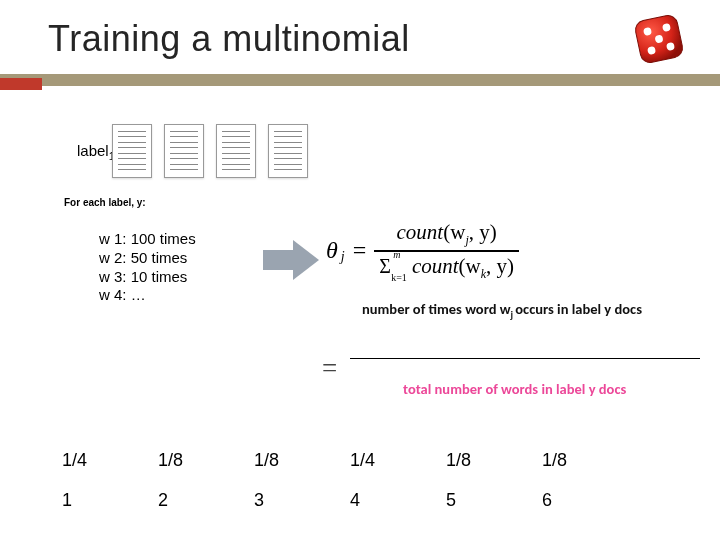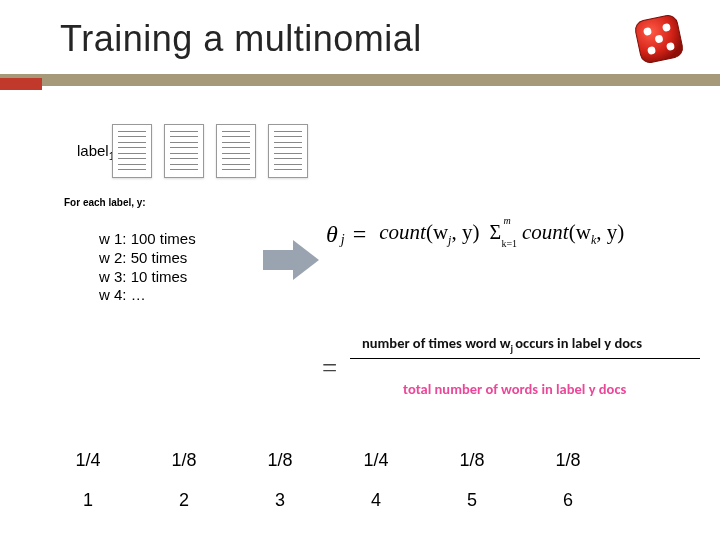--- a/index.html
+++ b/index.html
@@ -1,49 +1,49 @@
 <!DOCTYPE html>
 <html><head>
 <meta charset="utf-8">
 <style>
   * { margin: 0; padding: 0; box-sizing: border-box; }
   body { width: 720px; height: 540px; font-family: Arial, Helvetica, sans-serif; background: #fff; position: relative; overflow: hidden; }
   .title-area { padding: 18px 0 8px 48px; }
-  .title { font-size: 36px; font-weight: 400; color: #252525; letter-spacing: 0.5px; margin-left: 12px; }
+  .title { font-size: 36px; font-weight: 400; color: #252525; letter-spacing: 0.5px; }
   .accent-bar { height: 12px; background: #9b8e6a; opacity: 0.9; margin-top: 6px; }
   .accent-notch { position: absolute; left: 0; top: 78px; width: 42px; height: 12px; background: #c0392b; }
   .dice { position: absolute; top: 8px; right: 30px; width: 62px; height: 62px; }
   .label1 { position: absolute; top: 142px; left: 45px; font-size: 15px; font-weight: 400; margin-left: 32px; }
   .label1 sub { font-size: 11px; }
   .docs { position: absolute; top: 124px; left: 112px; display: flex; gap: 12px; }
   .doc { width: 40px; height: 54px; border: 1px solid #999; background: #fff; position: relative; box-shadow: 0 1px 2px rgba(0,0,0,0.15); }
   .doc::before { content: ""; position: absolute; top: 6px; left: 5px; right: 5px; bottom: 6px;
     background: repeating-linear-gradient(to bottom, #888 0, #888 1px, transparent 1px, transparent 5.5px); }
   .for-each { position: absolute; top: 197px; left: 64px; font-size: 10px; font-weight: 700; }
   .counts { position: absolute; top: 230px; left: 99px; font-size: 15px; font-weight: 400; line-height: 1.25; }
   .arrow { position: absolute; top: 240px; left: 263px; width: 56px; height: 40px; }
   .arrow-shaft { position: absolute; left: 0; top: 10px; width: 32px; height: 20px; background: #9aa4b0; }
   .arrow-head { position: absolute; left: 30px; top: 0; width: 0; height: 0; border-top: 20px solid transparent; border-bottom: 20px solid transparent; border-left: 26px solid #9aa4b0; }
   .formula { position: absolute; top: 220px; left: 326px; font-family: 'Times New Roman', serif; font-size: 24px; font-style: italic; display: flex; align-items: center; }
   .formula .theta { margin-right: 3px; }
   .formula .subj { font-size: 14px; font-style: italic; position: relative; top: 6px; }
   .formula .eq { margin: 0 8px; font-style: normal; }
-  .frac { display: inline-flex; flex-direction: row; align-items: center; font-size: 21px; }
+  .frac { display: inline-flex; flex-direction: column; align-items: center; font-size: 21px; }
   .frac .num, .frac .den { padding: 0 5px; white-space: nowrap; }
   .frac .bar { width: 100%; height: 1.6px; background: #000; margin: 2px 0; }
   .sigma { font-style: normal; font-size: 20px; position: relative; padding-right: 2px; }
   .sigma-sup { font-size: 10px; position: absolute; top: -6px; left: 14px; font-style: italic; }
   .sigma-sub { font-size: 10px; position: absolute; bottom: -6px; left: 12px; }
   .equals2 { position: absolute; top: 353px; left: 322px; font-family: 'Times New Roman', serif; font-size: 27px; color: #444; }
-  .desc-top { position: absolute; top: 334px; left: 362px; font-family: Calibri, Arial, sans-serif; font-size: 14.5px; font-weight: 600; color: #111; white-space: nowrap; }
+  .desc-top { position: absolute; top: 300px; left: 362px; font-family: Calibri, Arial, sans-serif; font-size: 14.5px; font-weight: 600; color: #111; white-space: nowrap; }
   .desc-top sub { font-size: 10px; }
   .desc-line { position: absolute; top: 358px; left: 350px; width: 350px; height: 1.2px; background: #000; }
   .desc-bot { position: absolute; top: 380px; left: 403px; font-family: Calibri, Arial, sans-serif; font-size: 14.5px; font-weight: 600; color: #ec4899; white-space: nowrap; }
   .die-row { position: absolute; left: 62px; display: flex; gap: 44px; font-size: 18px; font-weight: 400; }
-  .die-row span { width: 52px; text-align: center; }
+  .die-row span { width: 52px; text-align: left; }
   .probs { top: 450px; }
   .faces { top: 490px; }
 </style>
 </head>
 <body>
 
 <div class="title-area">
   <div class="title">Training a multinomial</div>
 </div>
 <div class="accent-bar"></div>

